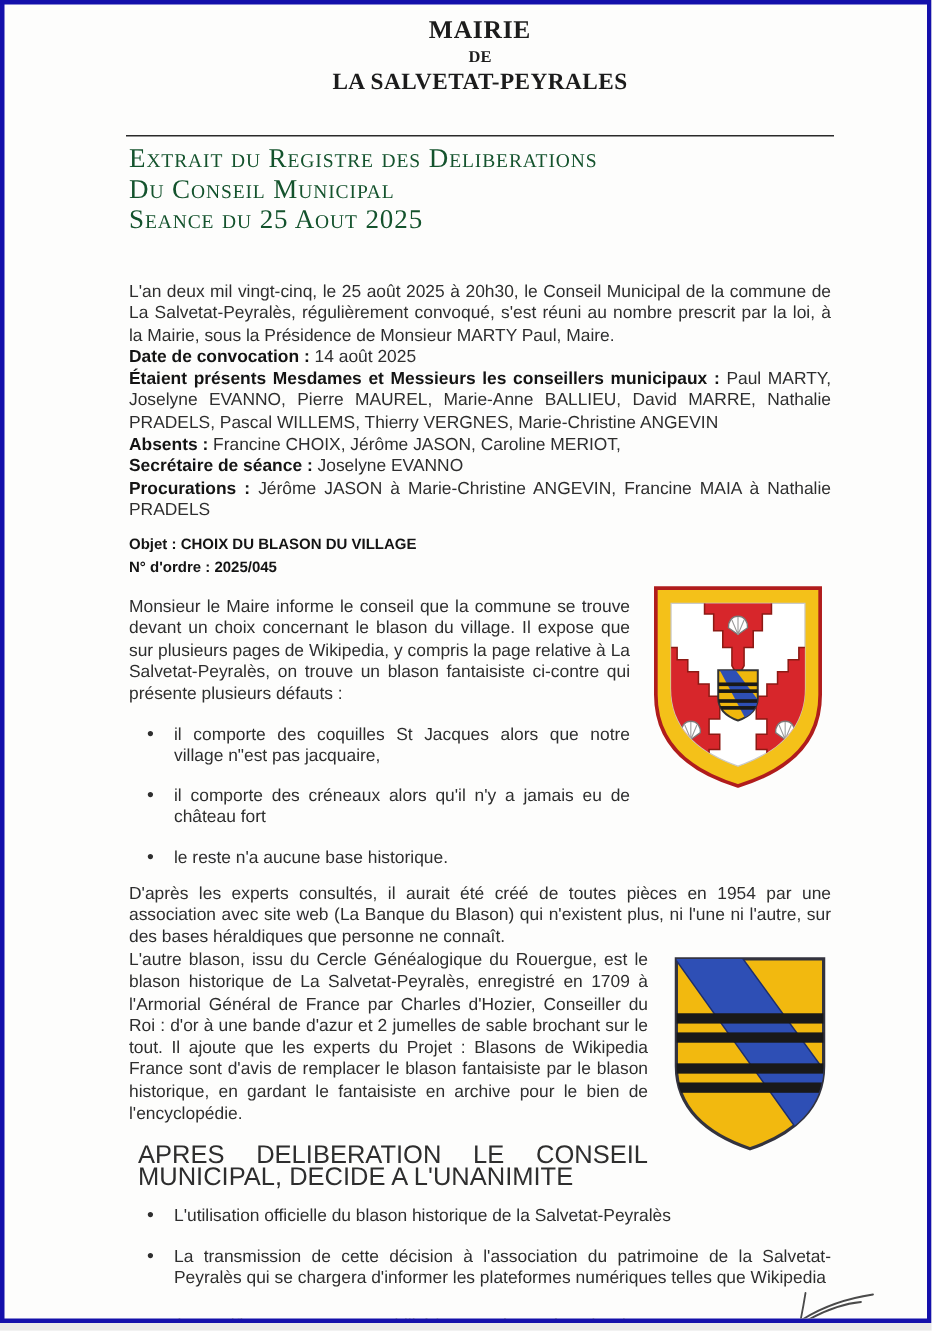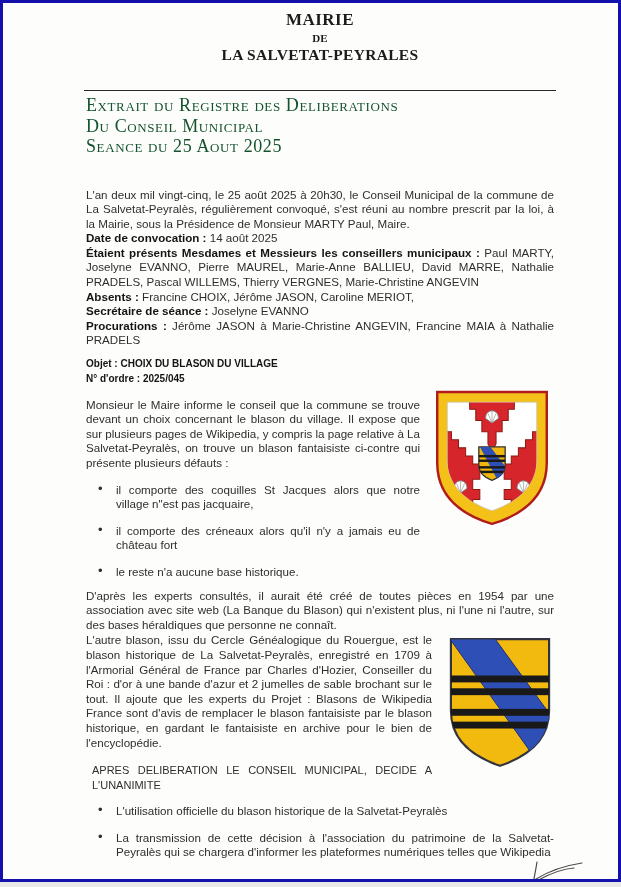--- a/index.html
+++ b/index.html
@@ -42,21 +42,21 @@
   ul.bul { list-style:none; margin:1px 0 0 0; }
   ul.bul li { position:relative; padding-left:26px; margin-top:12px; }
   ul.bul li::before { content:"•"; position:absolute; left:8px; top:-1px; font-size:13px; }
   ul.bul.indent2 li { padding-left:30px; }
   ul.bul.indent2 li::before { left:12px; }
 
   .para2 { margin-top:9px; clear:left; }
   .para3 { margin-top:1px; }
 
   .decision { margin-top:13px; }
-  .decision-head { padding-left:6px; font-size:11px; }
+  .decision-head { padding-left:6px; font-size:17px; }
 
   .closing { margin-top:14px; }
   .fait { text-align:right; margin-top:2px; }
   .maire { text-align:right; padding-right:30px; margin-top:1px; }
 
   .footer { position:relative; margin-top:17px; }
   .cert { width:382px; font-size:11.4px; line-height:14.4px; text-align:justify; }
   .sig-zone { position:absolute; left:382px; top:0; right:0; bottom:0; }
   .signature { position:absolute; left:-28px; top:-18px; }
 </style>

